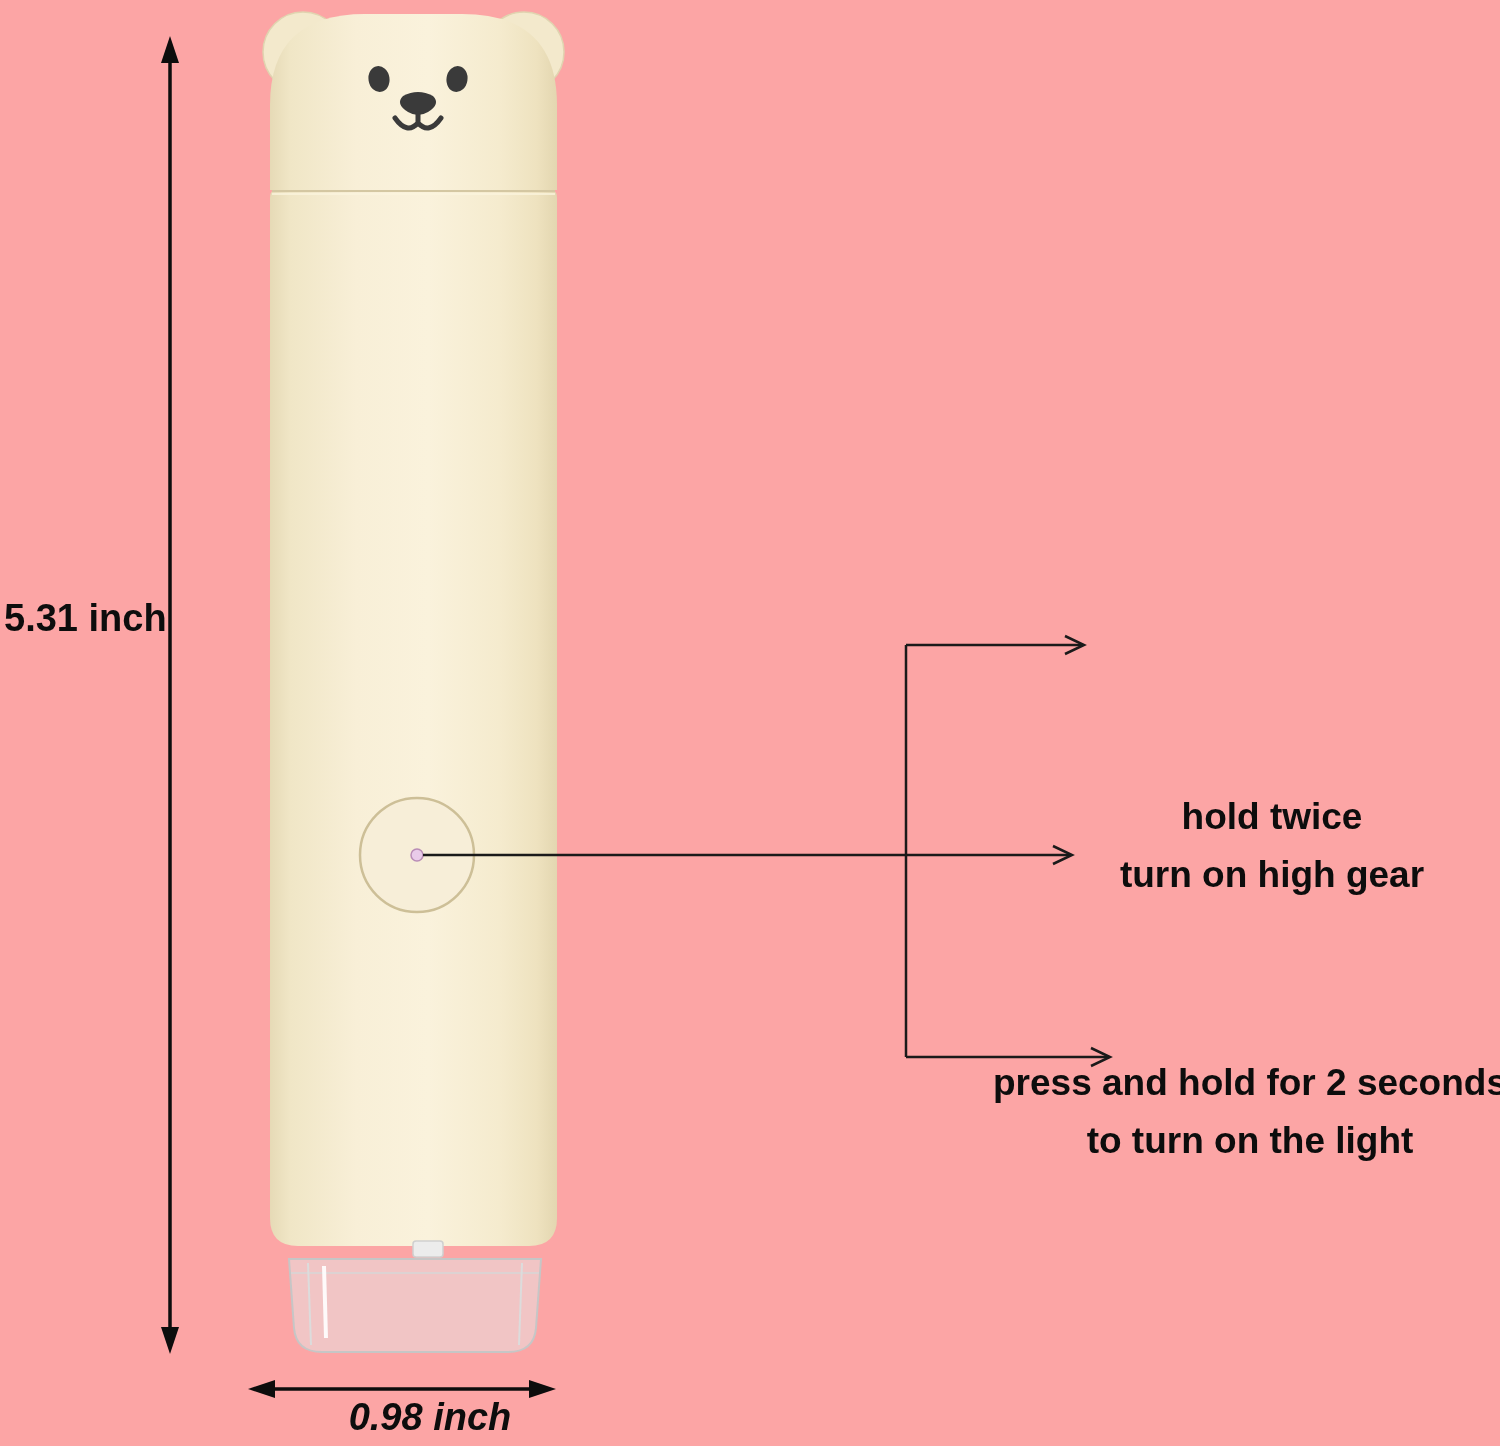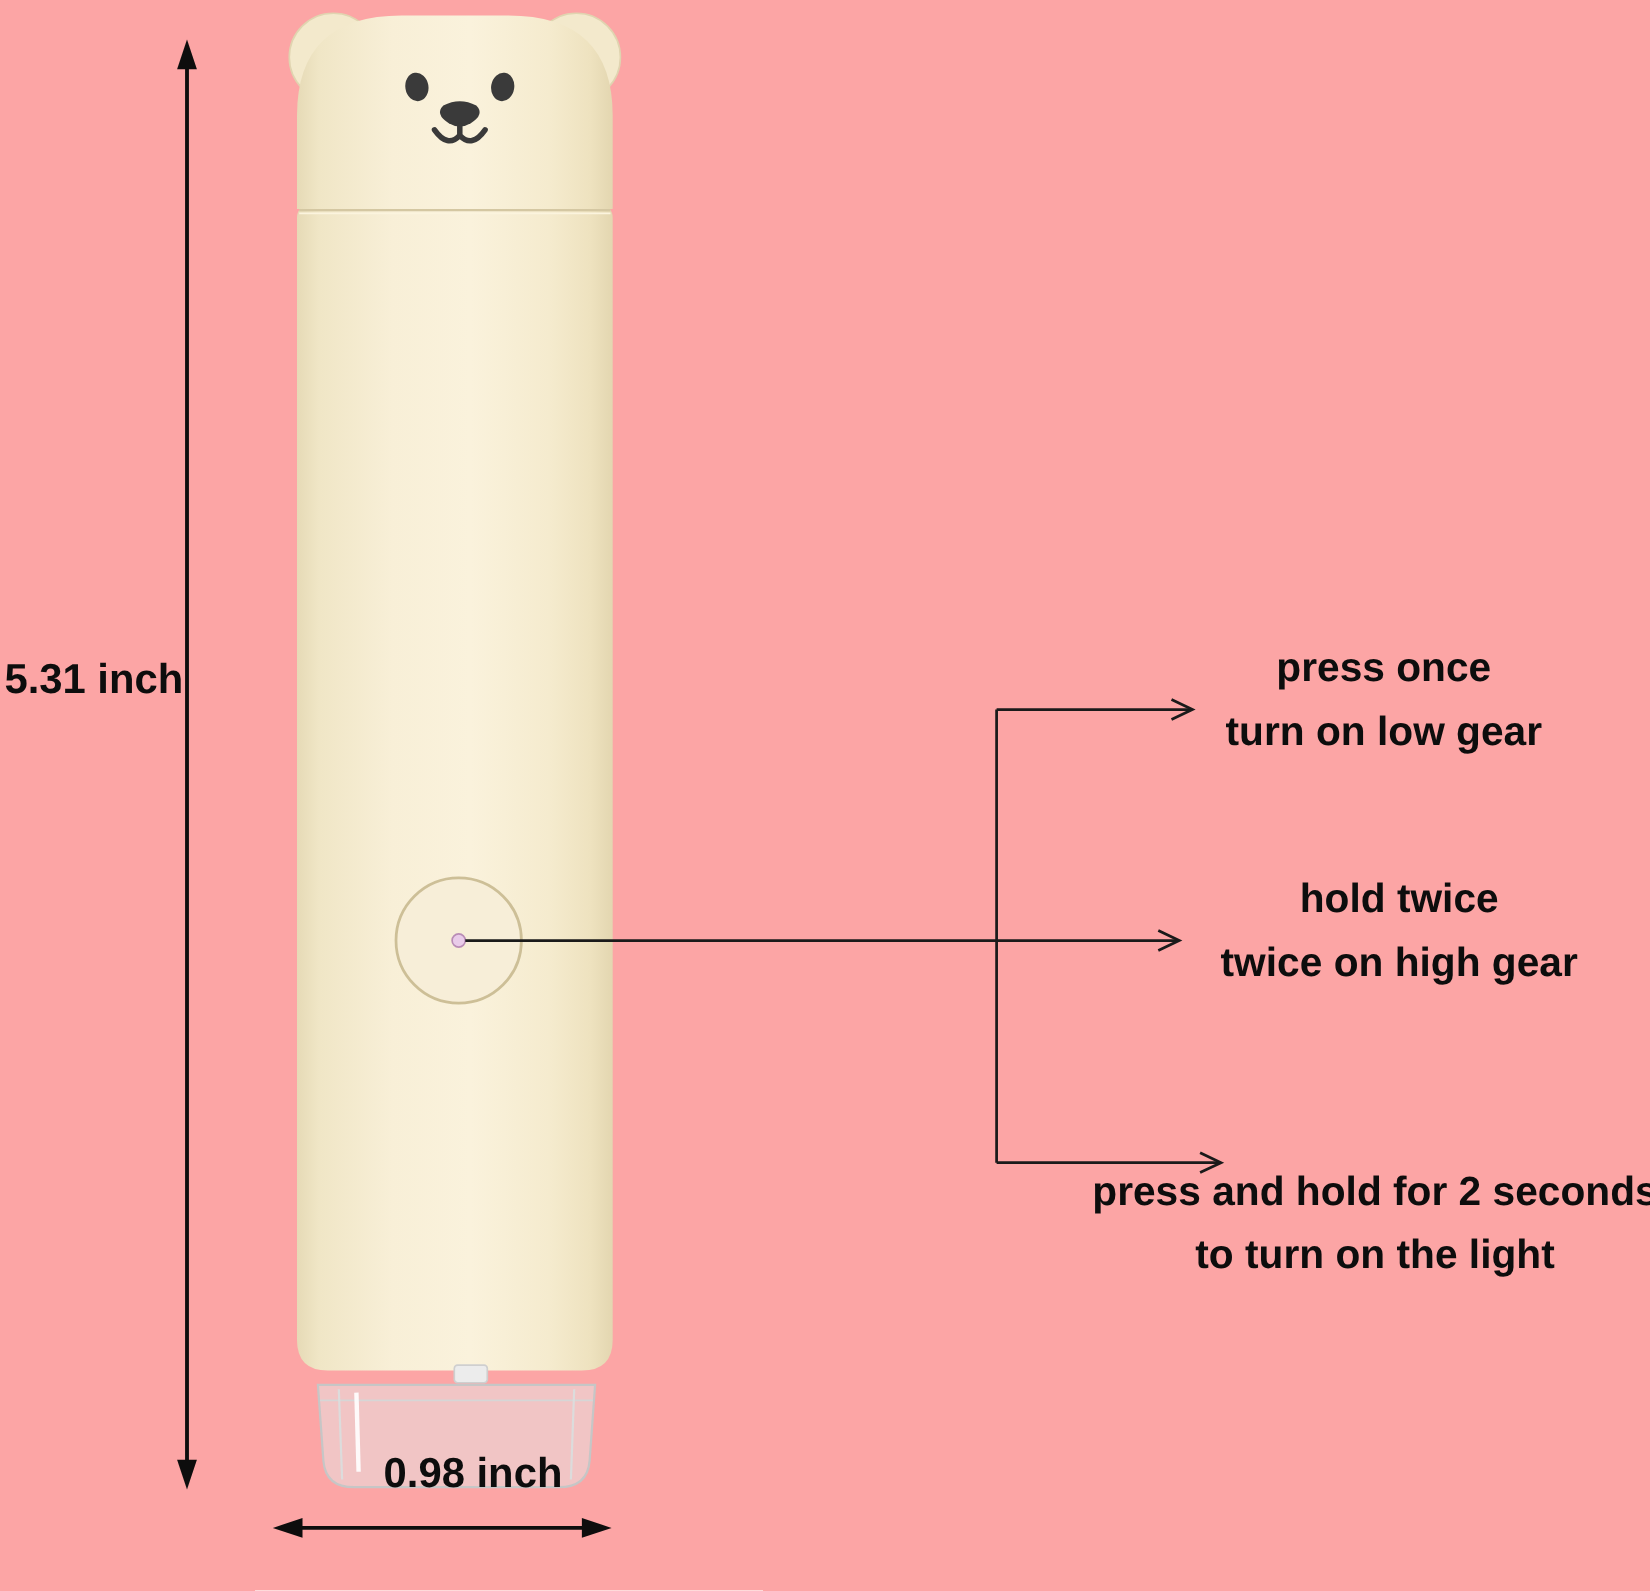--- a/index.html
+++ b/index.html
@@ -106,30 +106,26 @@
       <path d="M 906 645 L 906 1057"></path>
       <path d="M 906 645 L 1082 645"></path>
       <polyline points="1065,636 1084,645 1065,654"></polyline>
       <path d="M 906 1057 L 1108 1057"></path>
       <polyline points="1091,1048 1110,1057 1091,1066"></polyline>
     </g>
   </svg>
 
   <div class="label" style="left:4px; top:597px;">5.31 inch</div>
 
-  <div class="label centered" style="left:280px; top:1319px; width:300px;">0.98 inch</div>
+  <div class="label centered" style="left:280px; top:1396px; width:300px;font-style:italic;">0.98 inch</div>
 
-  <div class="ann" style="left:1058px; top:578px; width:400px;">
-    <div>press once</div>
-    <div>turn on low gear</div>
-  </div>
 
   <div class="ann" style="left:1072px; top:788px; width:400px;">
     <div>hold twice</div>
-    <div>twice on high gear</div>
+    <div>turn on high gear</div>
   </div>
 
   <div class="ann" style="left:980px; top:1054px; width:540px;">
     <div>press and hold for 2 seconds</div>
     <div>to turn on the light</div>
   </div>
 
 </div>
 
 </body></html>

